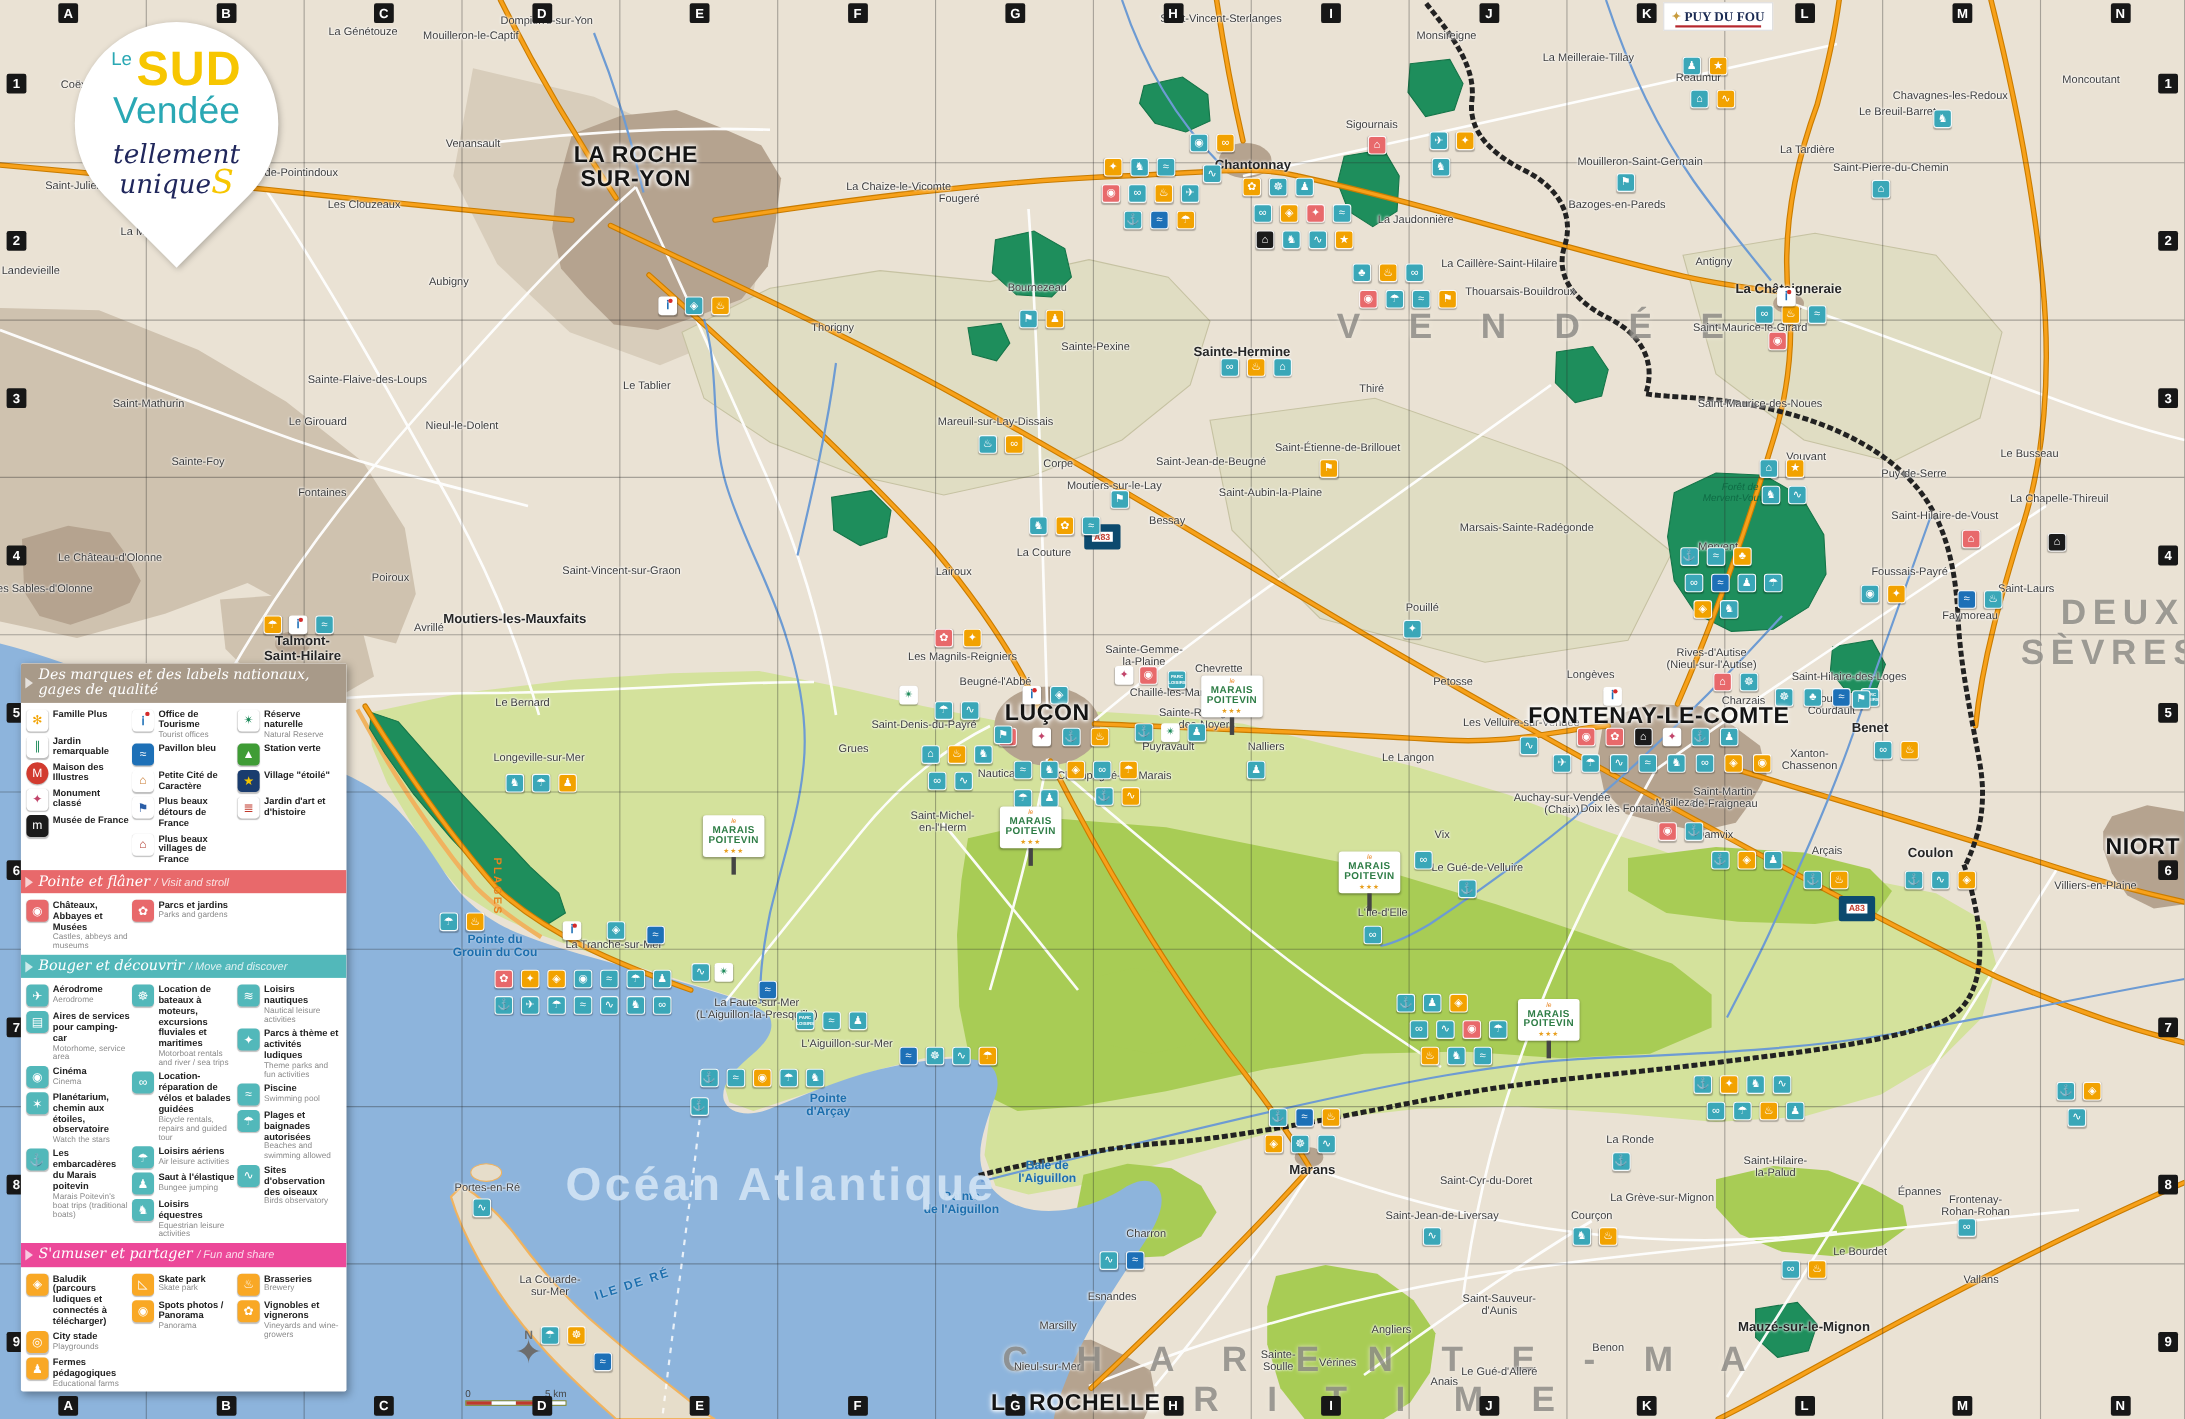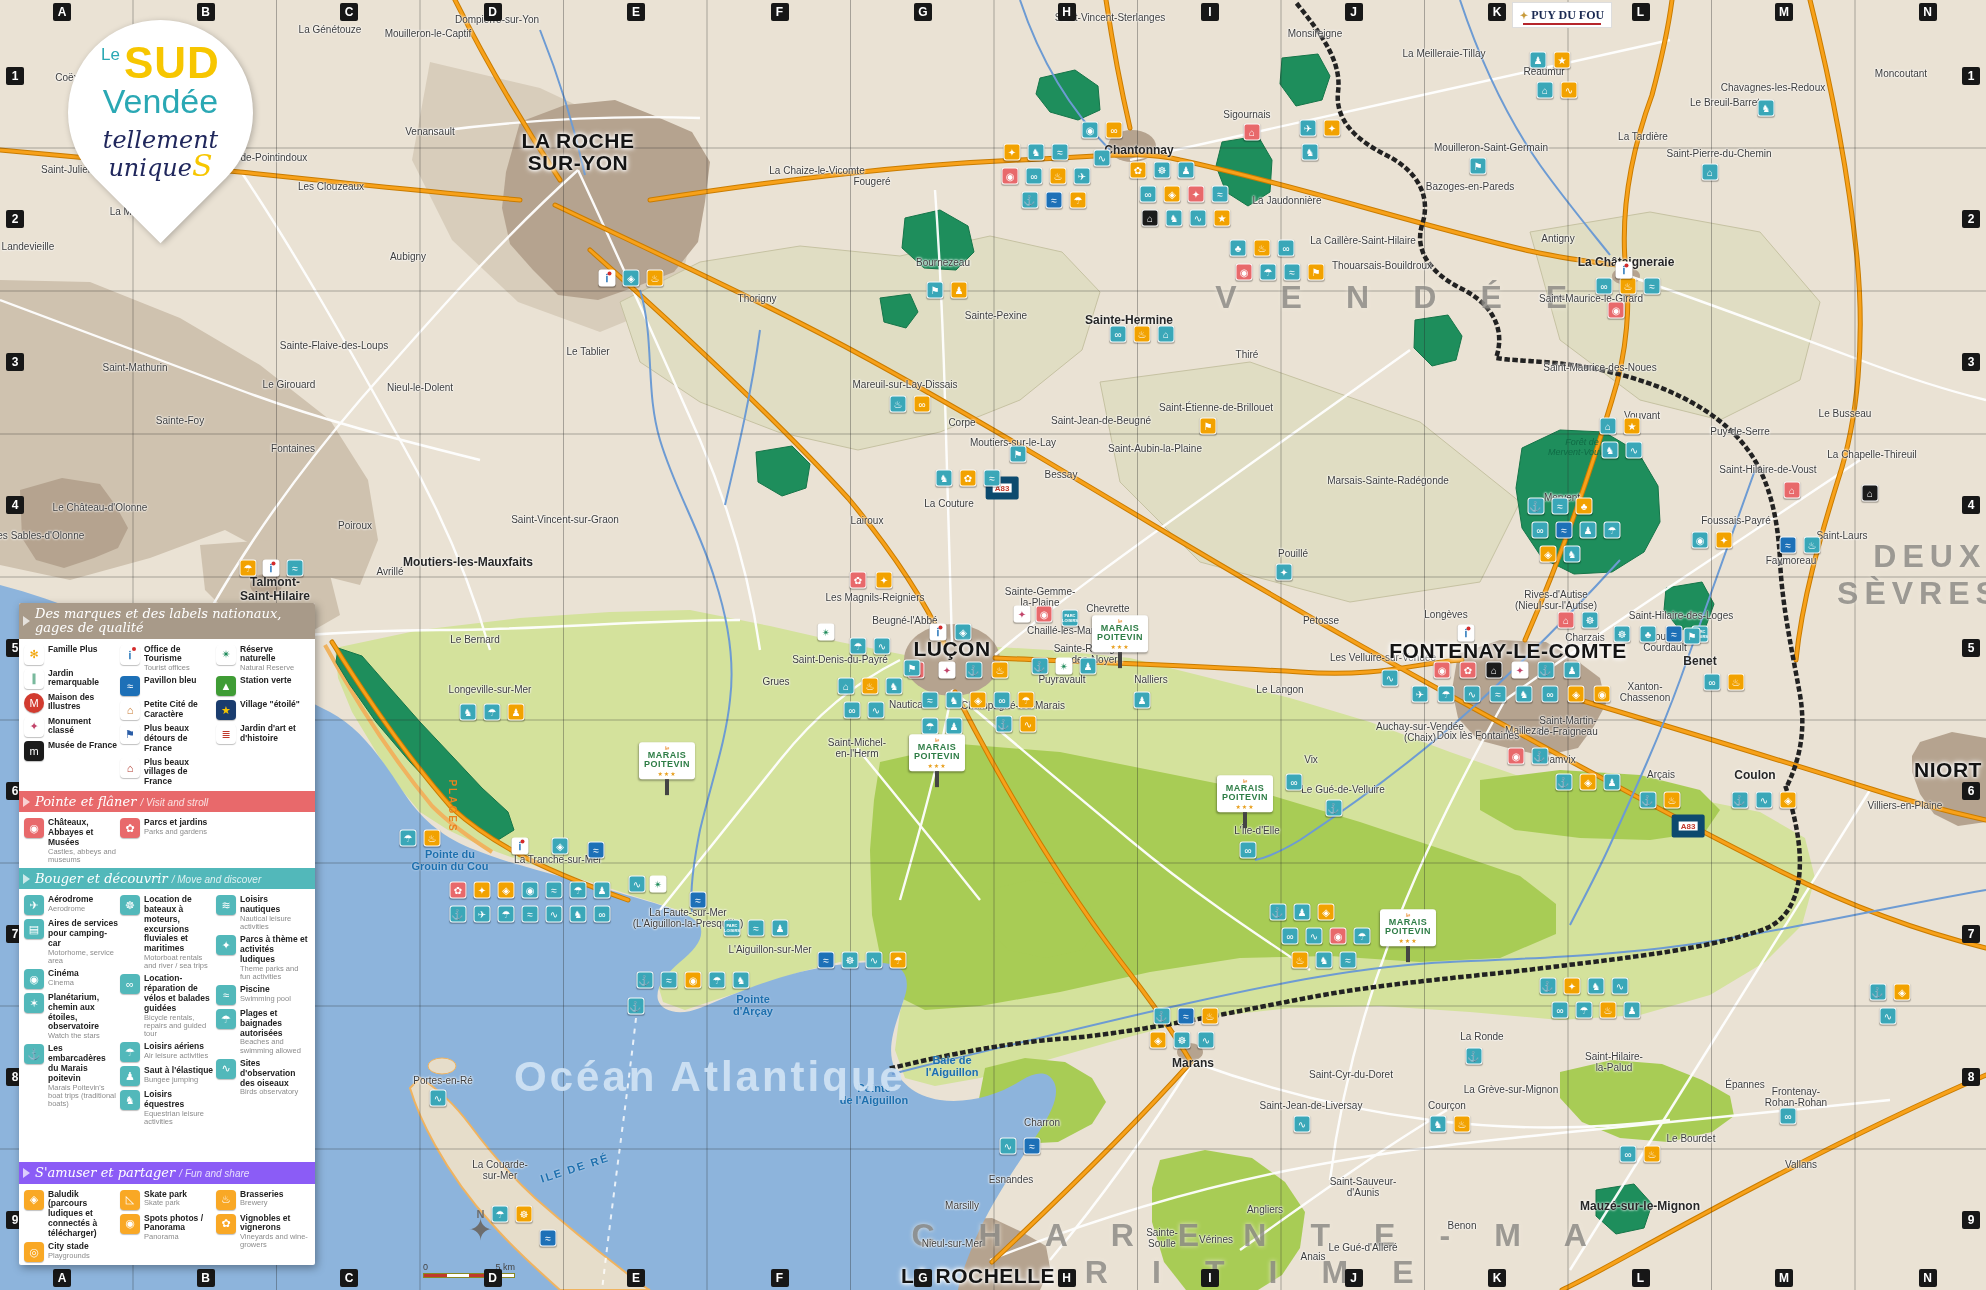--- a/index.html
+++ b/index.html
@@ -1039,21 +1039,21 @@
           </div>
           <div class="lg-item">
             <span class="tl" style="background: rgb(82, 184, 186); color: rgb(255, 255, 255);">∿</span>
             <div>
               <div class="fr">Sites d'observation des oiseaux</div>
               <div class="en">Birds observatory</div>
             </div>
           </div>
         </div>
       </div>
-      <div class="lg-head" style="background: #8b5cf6; margin-top: 32px;"><span>S'amuser et partager</span> <span class="en">/ Fun and share</span></div>
+      <div class="lg-head" style="background: #ec4899;"><span>S'amuser et partager</span> <span class="en">/ Fun and share</span></div>
       <div class="lg-body">
         <div class="lg-col">
           <div class="lg-item">
             <span class="tl" style="background: rgb(249, 168, 37); color: rgb(255, 255, 255);">◈</span>
             <div>
               <div class="fr">Baludik (parcours ludiques et connectés à télécharger)</div>
             </div>
           </div>
           <div class="lg-item">
             <span class="tl" style="background: rgb(249, 168, 37); color: rgb(255, 255, 255);">◎</span>

